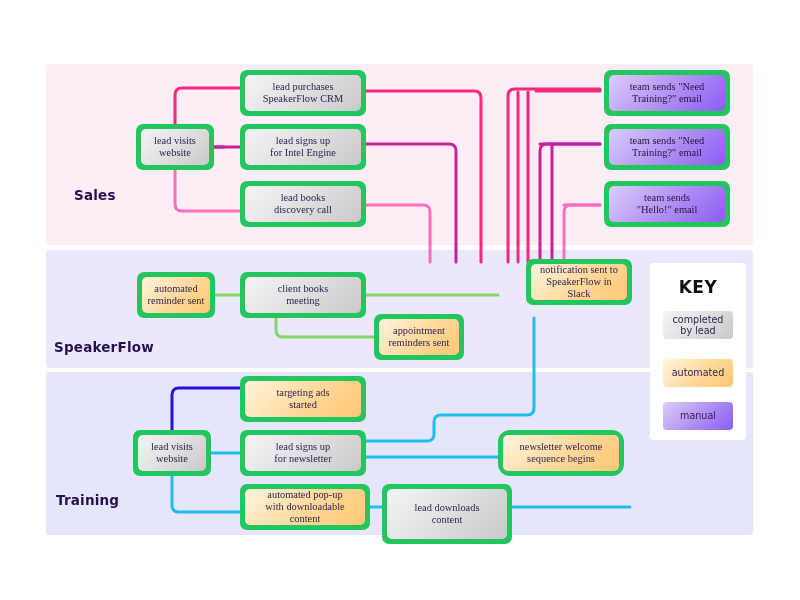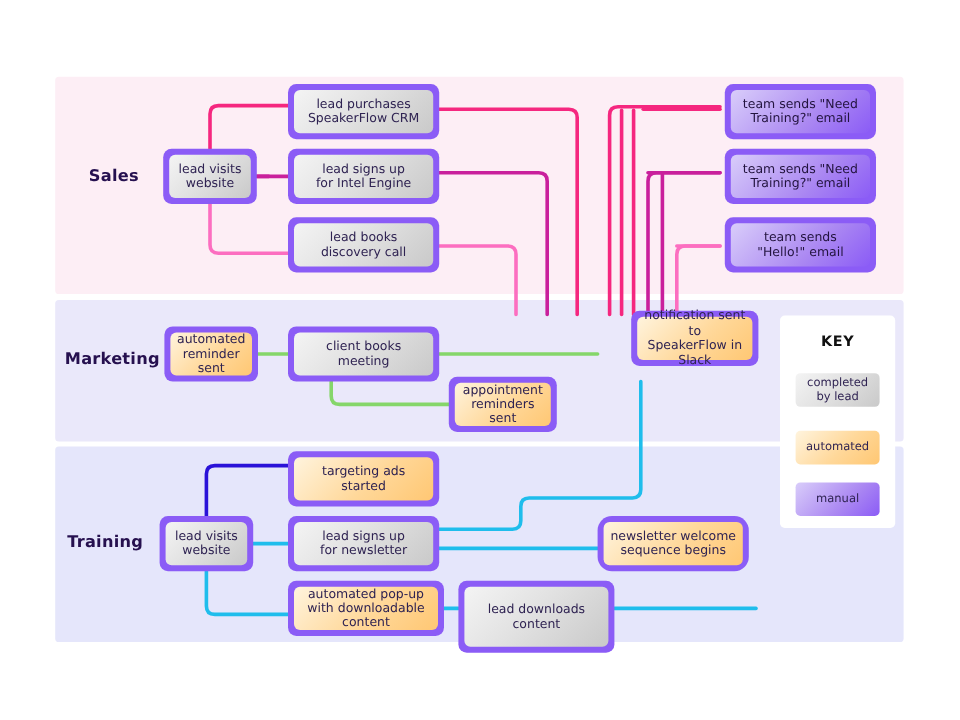--- a/index.html
+++ b/index.html
@@ -27,38 +27,40 @@
   #band-ops     { left: 46px; top: 250px; width: 707px; height: 118px; background: #eae8fa; }
   #band-mkt     { left: 46px; top: 372px; width: 707px; height: 163px; background: #e5e6fb; }
 
   .band-label {
     position: absolute;
     font-weight: bold;
     font-size: 13.5px;
     color: #26104f;
     letter-spacing: 0.2px;
     white-space: nowrap;
+    margin-top: 48px;
   }
   #label-sales { left: 74px;  top: 139px; }
   #label-ops   { left: 54px;  top: 291px; }
   #label-mkt   { left: 56px;  top: 444px; }
 
   svg#wires {
     position: absolute;
     left: 0; top: 0;
     width: 800px; height: 600px;
     pointer-events: none;
   }
 
   .node {
     position: absolute;
     border-radius: 7px;
-    background: #8b5cf6;
+    background: #22c55e;
     padding: 5px;
     box-sizing: border-box;
+    font-family: Liberation Serif, serif;
   }
   .node-inner {
     width: 100%;
     height: 100%;
     border-radius: 5px;
     display: flex;
     align-items: center;
     justify-content: center;
     text-align: center;
     font-size: 10.4px;
@@ -83,21 +85,21 @@
     left: 650px; top: 263px;
     width: 96px; height: 177px;
     background: #ffffff;
     border-radius: 4px;
   }
   #key-title {
     position: absolute;
     left: 0; top: 14px;
     width: 96px;
     text-align: center;
-    font-size: 12px;
+    font-size: 17px;
     font-weight: bold;
     color: #111111;
     letter-spacing: 0.5px;
   }
   .key-chip {
     position: absolute;
     left: 13px;
     width: 70px;
     height: 28px;
     border-radius: 4px;
@@ -116,21 +118,21 @@
 </head>
 <body>
 
 <div id="canvas">
 
   <div class="band" id="band-sales"></div>
   <div class="band" id="band-ops"></div>
   <div class="band" id="band-mkt"></div>
 
   <div class="band-label" id="label-sales">Sales</div>
-  <div class="band-label" id="label-ops">Marketing</div>
+  <div class="band-label" id="label-ops">SpeakerFlow</div>
   <div class="band-label" id="label-mkt">Training</div>
 
   <svg id="wires" viewBox="0 0 800 600">
     <g fill="none" stroke-width="3" stroke-linecap="round" stroke-linejoin="round">
 
       <path d="M214 147 L224 147" stroke="#c9209c"></path>
       <path d="M175 124 L175 95 Q175 88 182 88 L240 88" stroke="#f5277f"></path>
       <path d="M175 170 L175 204 Q175 211 182 211 L240 211" stroke="#fc6ec0"></path>
       <path d="M214 147 L240 147" stroke="#c9209c"></path>
 

